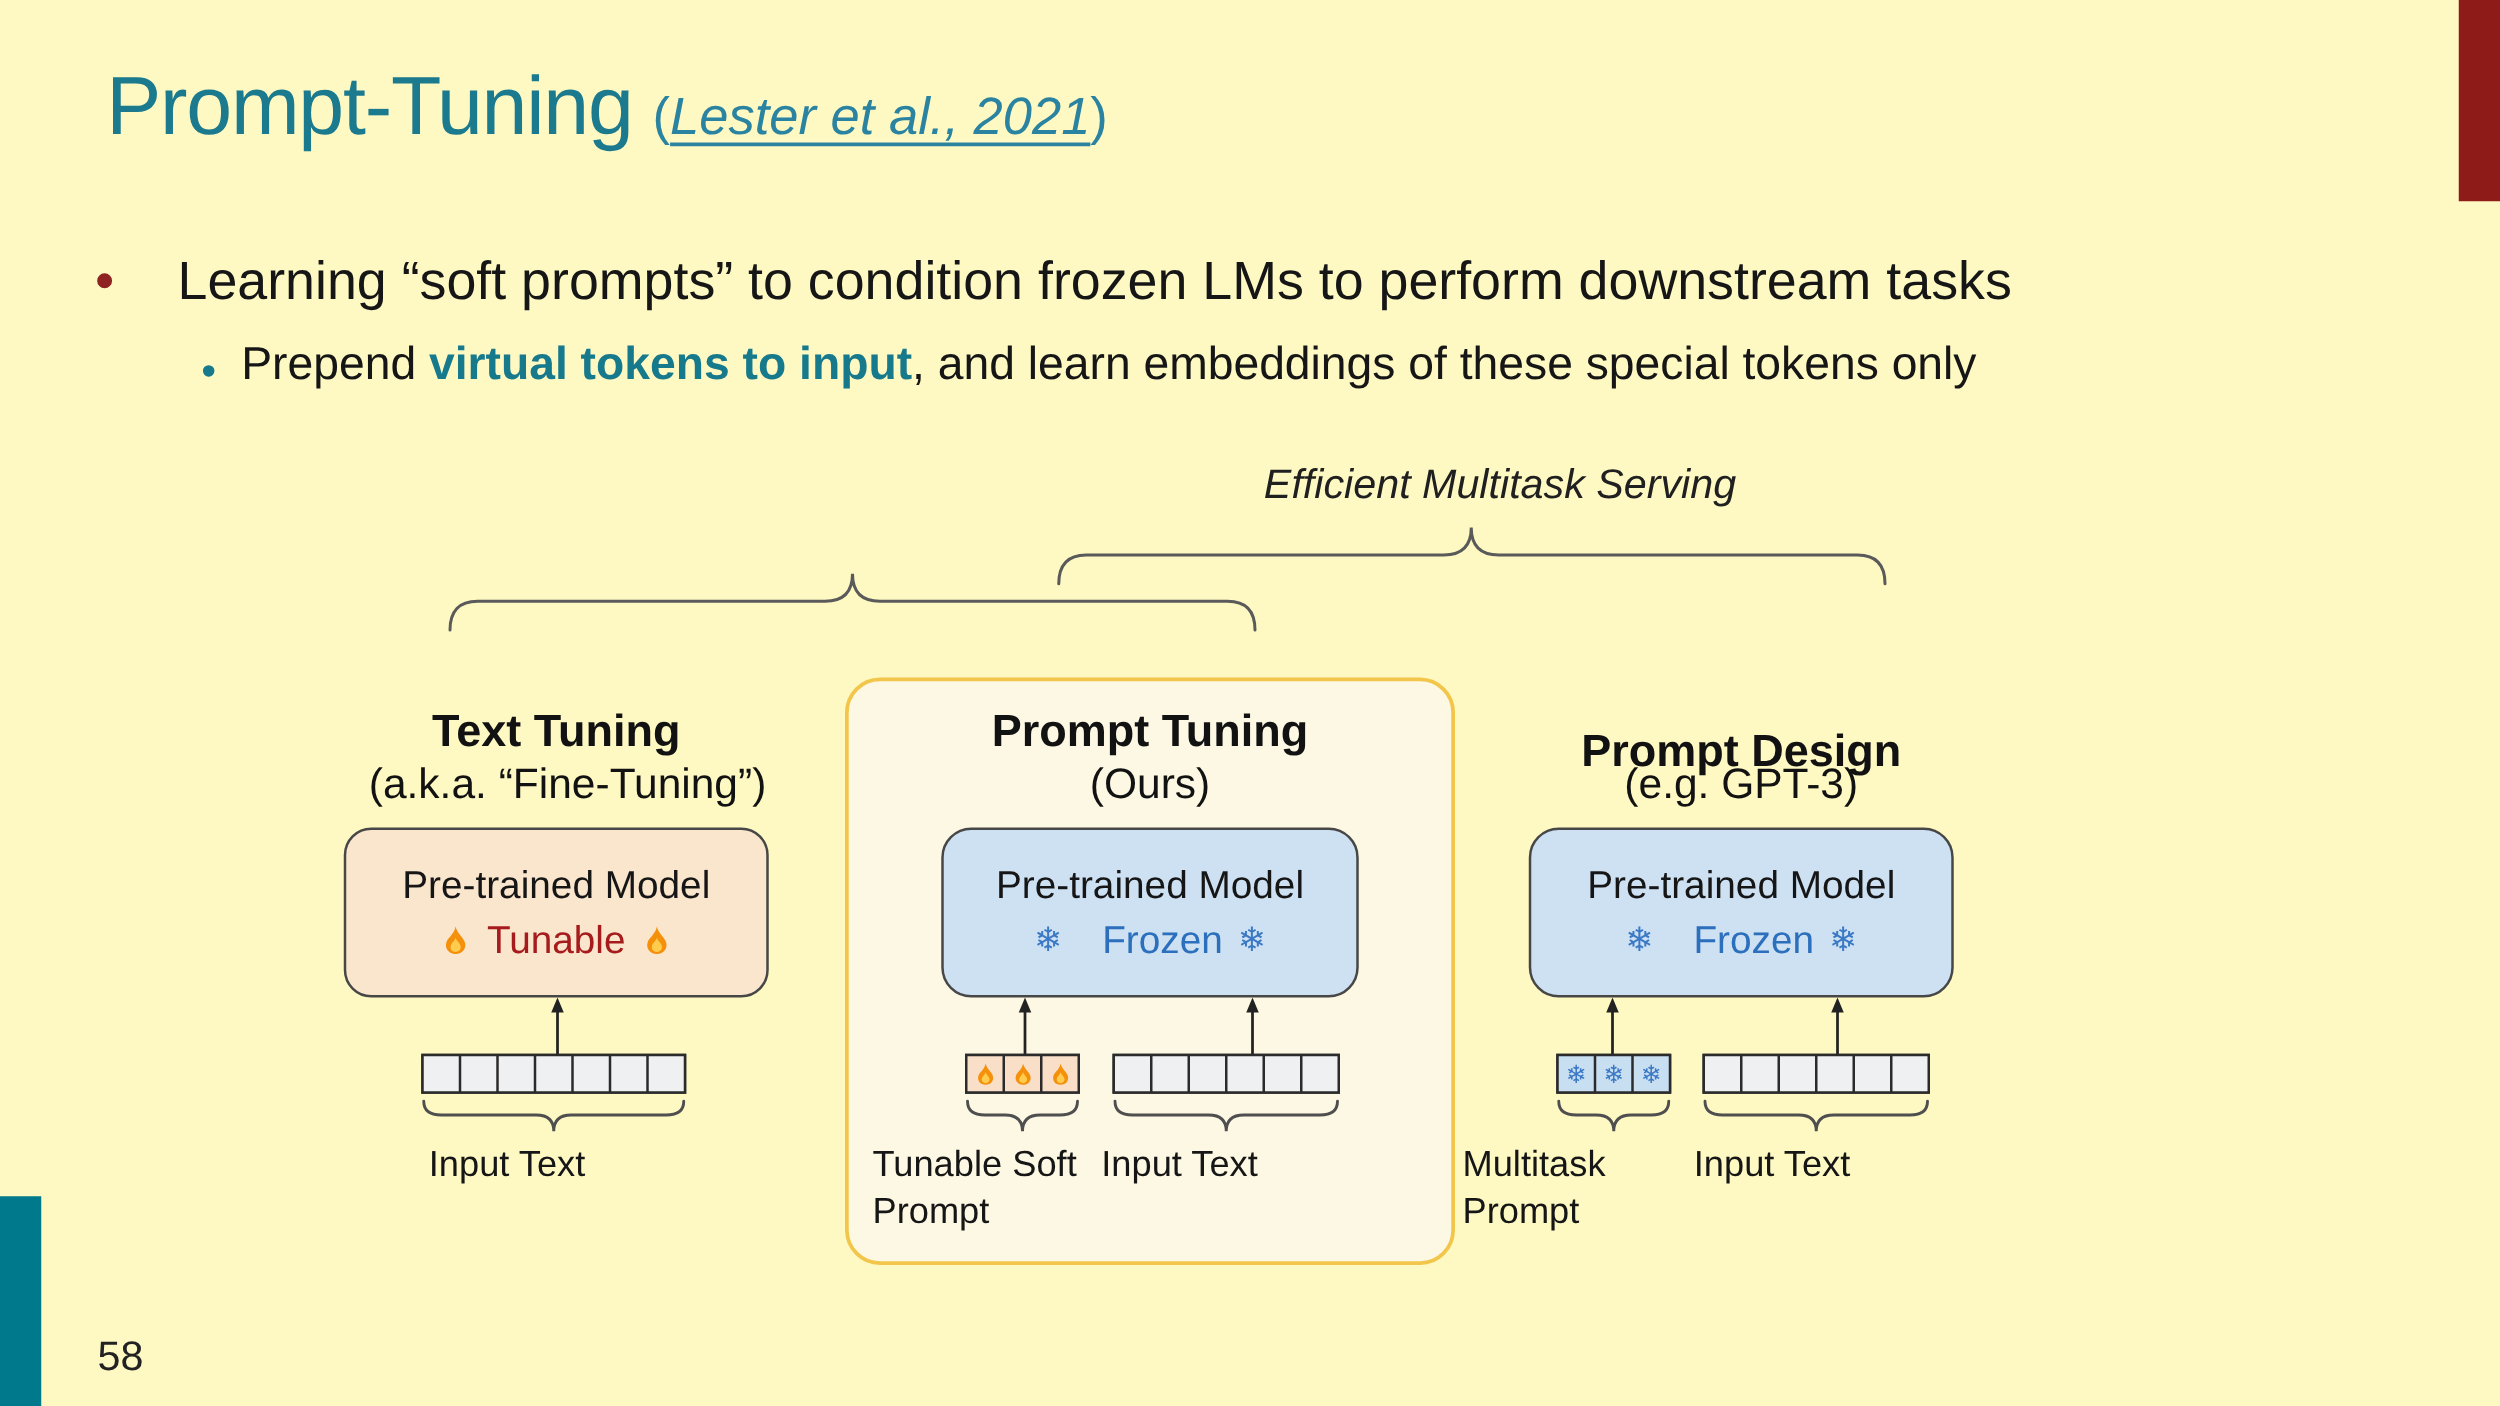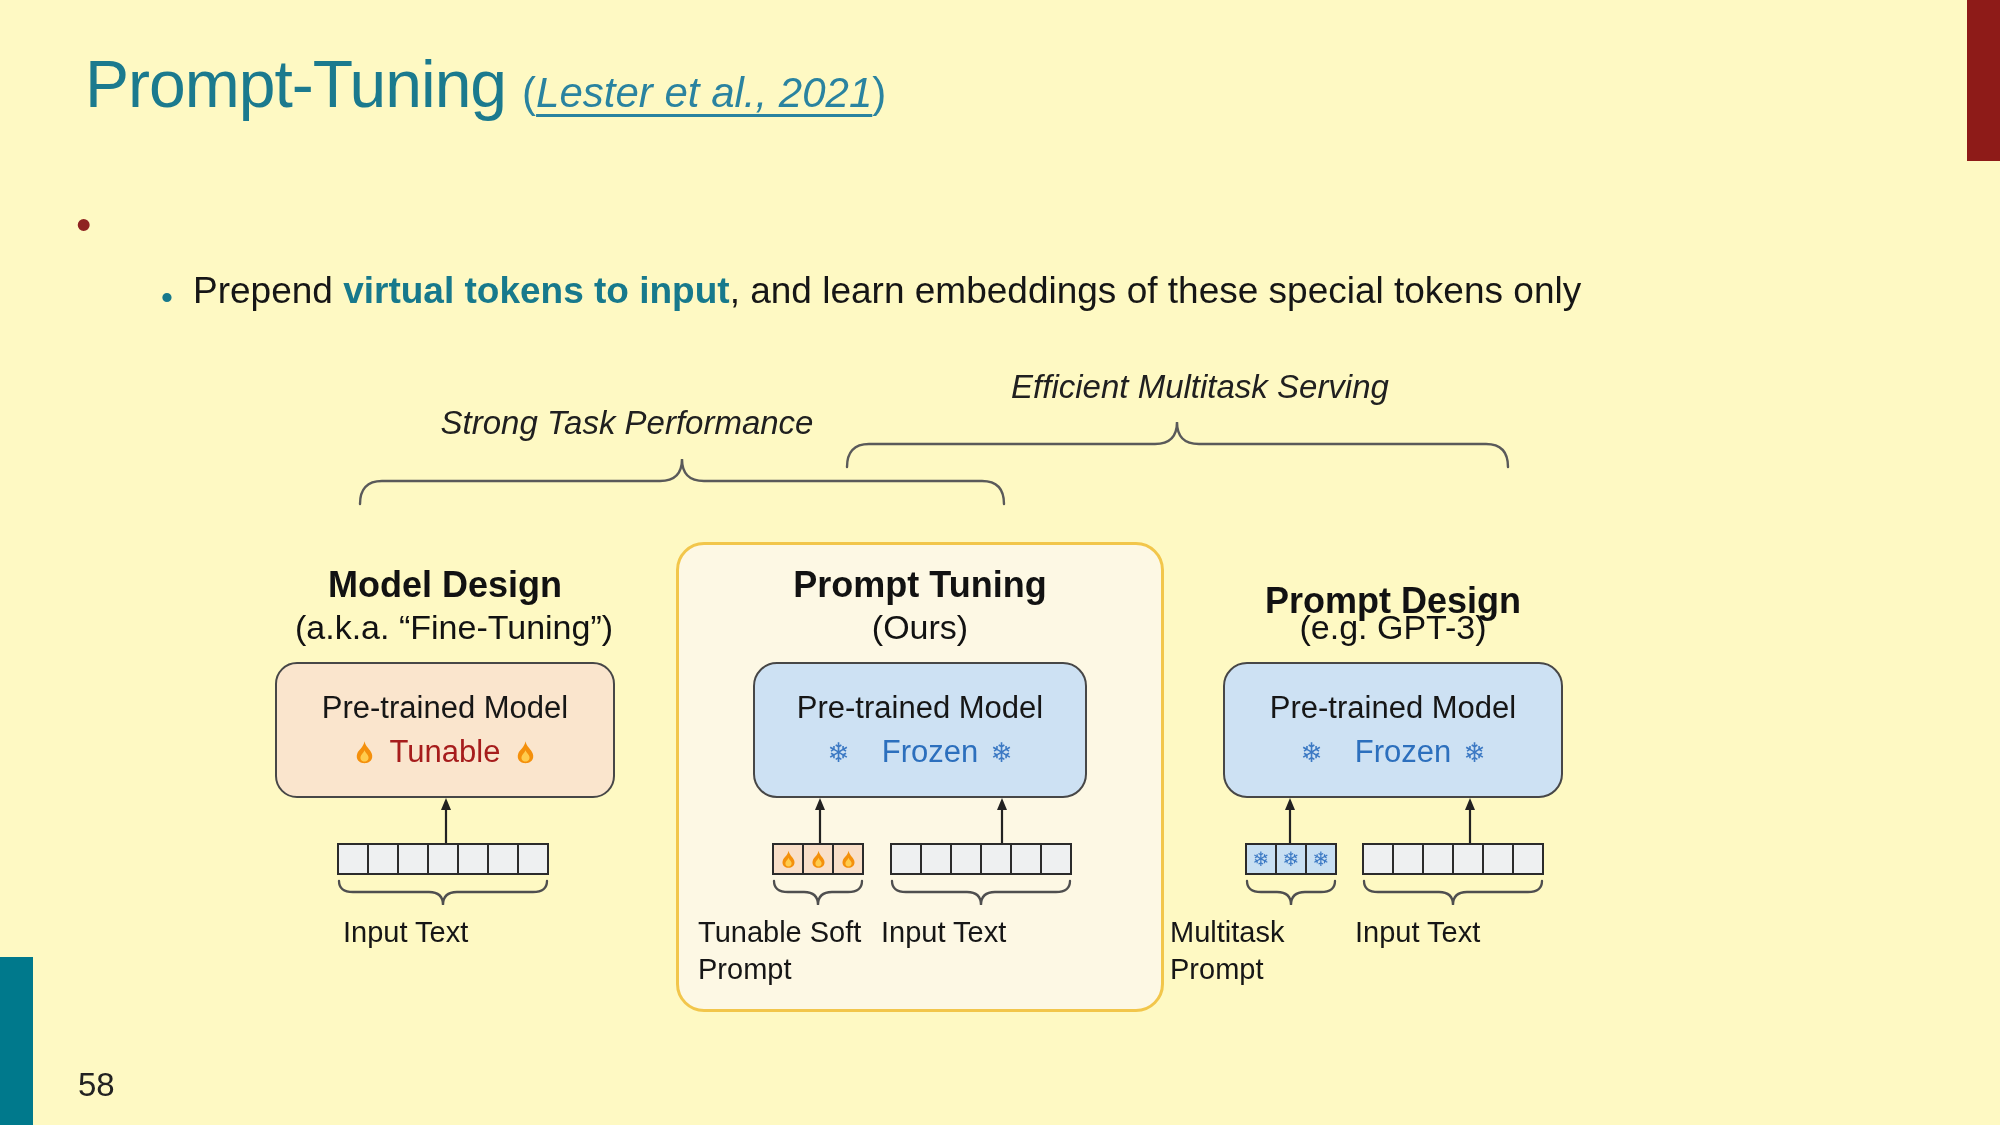--- a/index.html
+++ b/index.html
@@ -71,37 +71,37 @@
 
   <div class="bar-top-right"></div>
   <div class="bar-bottom-left"></div>
 
   <div class="title-row">
     <span class="title-main">Prompt-Tuning</span>
     <span class="title-cite"><span>(</span><a class="cite-link">Lester et al., 2021</a><span>)</span></span>
   </div>
 
   <span class="bullet-dot-1">•</span>
+  <div class="bullet-text-1">Learning “soft prompts” to condition frozen LMs to perform downstream tasks</div>
 
   <span class="bullet-dot-2">•</span>
   <div class="bullet-text-2"><span>Prepend </span><span class="hl">virtual tokens to input</span><span>, and learn embeddings of these special tokens only</span></div>
 
-  <div class="annot annot-left">Strong Task Performance</div>
   <div class="annot annot-right">Efficient Multitask Serving</div>
 
   <svg class="brace-svg" style="left:358px;top:456px" width="648" height="50">
     <path d="M2,48 Q2,25 24,25 L302,25 Q324,25 324,3 Q324,25 346,25 L624,25 Q646,25 646,48" fill="none" stroke="#5a5a5a" stroke-width="2.4" stroke-linecap="round"></path>
   </svg>
   <svg class="brace-svg" style="left:845px;top:419px" width="665" height="50">
     <path d="M2,48 Q2,25 24,25 L310,25 Q332,25 332,3 Q332,25 354,25 L641,25 Q663,25 663,48" fill="none" stroke="#5a5a5a" stroke-width="2.4" stroke-linecap="round"></path>
   </svg>
 
   <div class="yellow-panel"></div>
 
-  <div class="col-title" style="left:295px;top:564px">Model Design</div>
+  <div class="col-title" style="left:295px;top:564px">Text Tuning</div>
   <div class="col-sub" style="left:295px;top:608px">(a.k.a. “Fine-Tuning”)</div>
   <div class="col-title" style="left:770px;top:564px">Prompt Tuning</div>
   <div class="col-sub" style="left:770px;top:608px">(Ours)</div>
   <div class="col-title" style="left:1243px;top:580px">Prompt Design</div>
   <div class="col-sub" style="left:1243px;top:608px">(e.g. GPT-3)</div>
 
   <div class="model-box box-peach" style="left:275px;top:662px;width:340px;height:136px">
     <div class="box-line1">Pre-trained Model</div>
     <div class="box-line2">
       <svg class="flame-lg">

